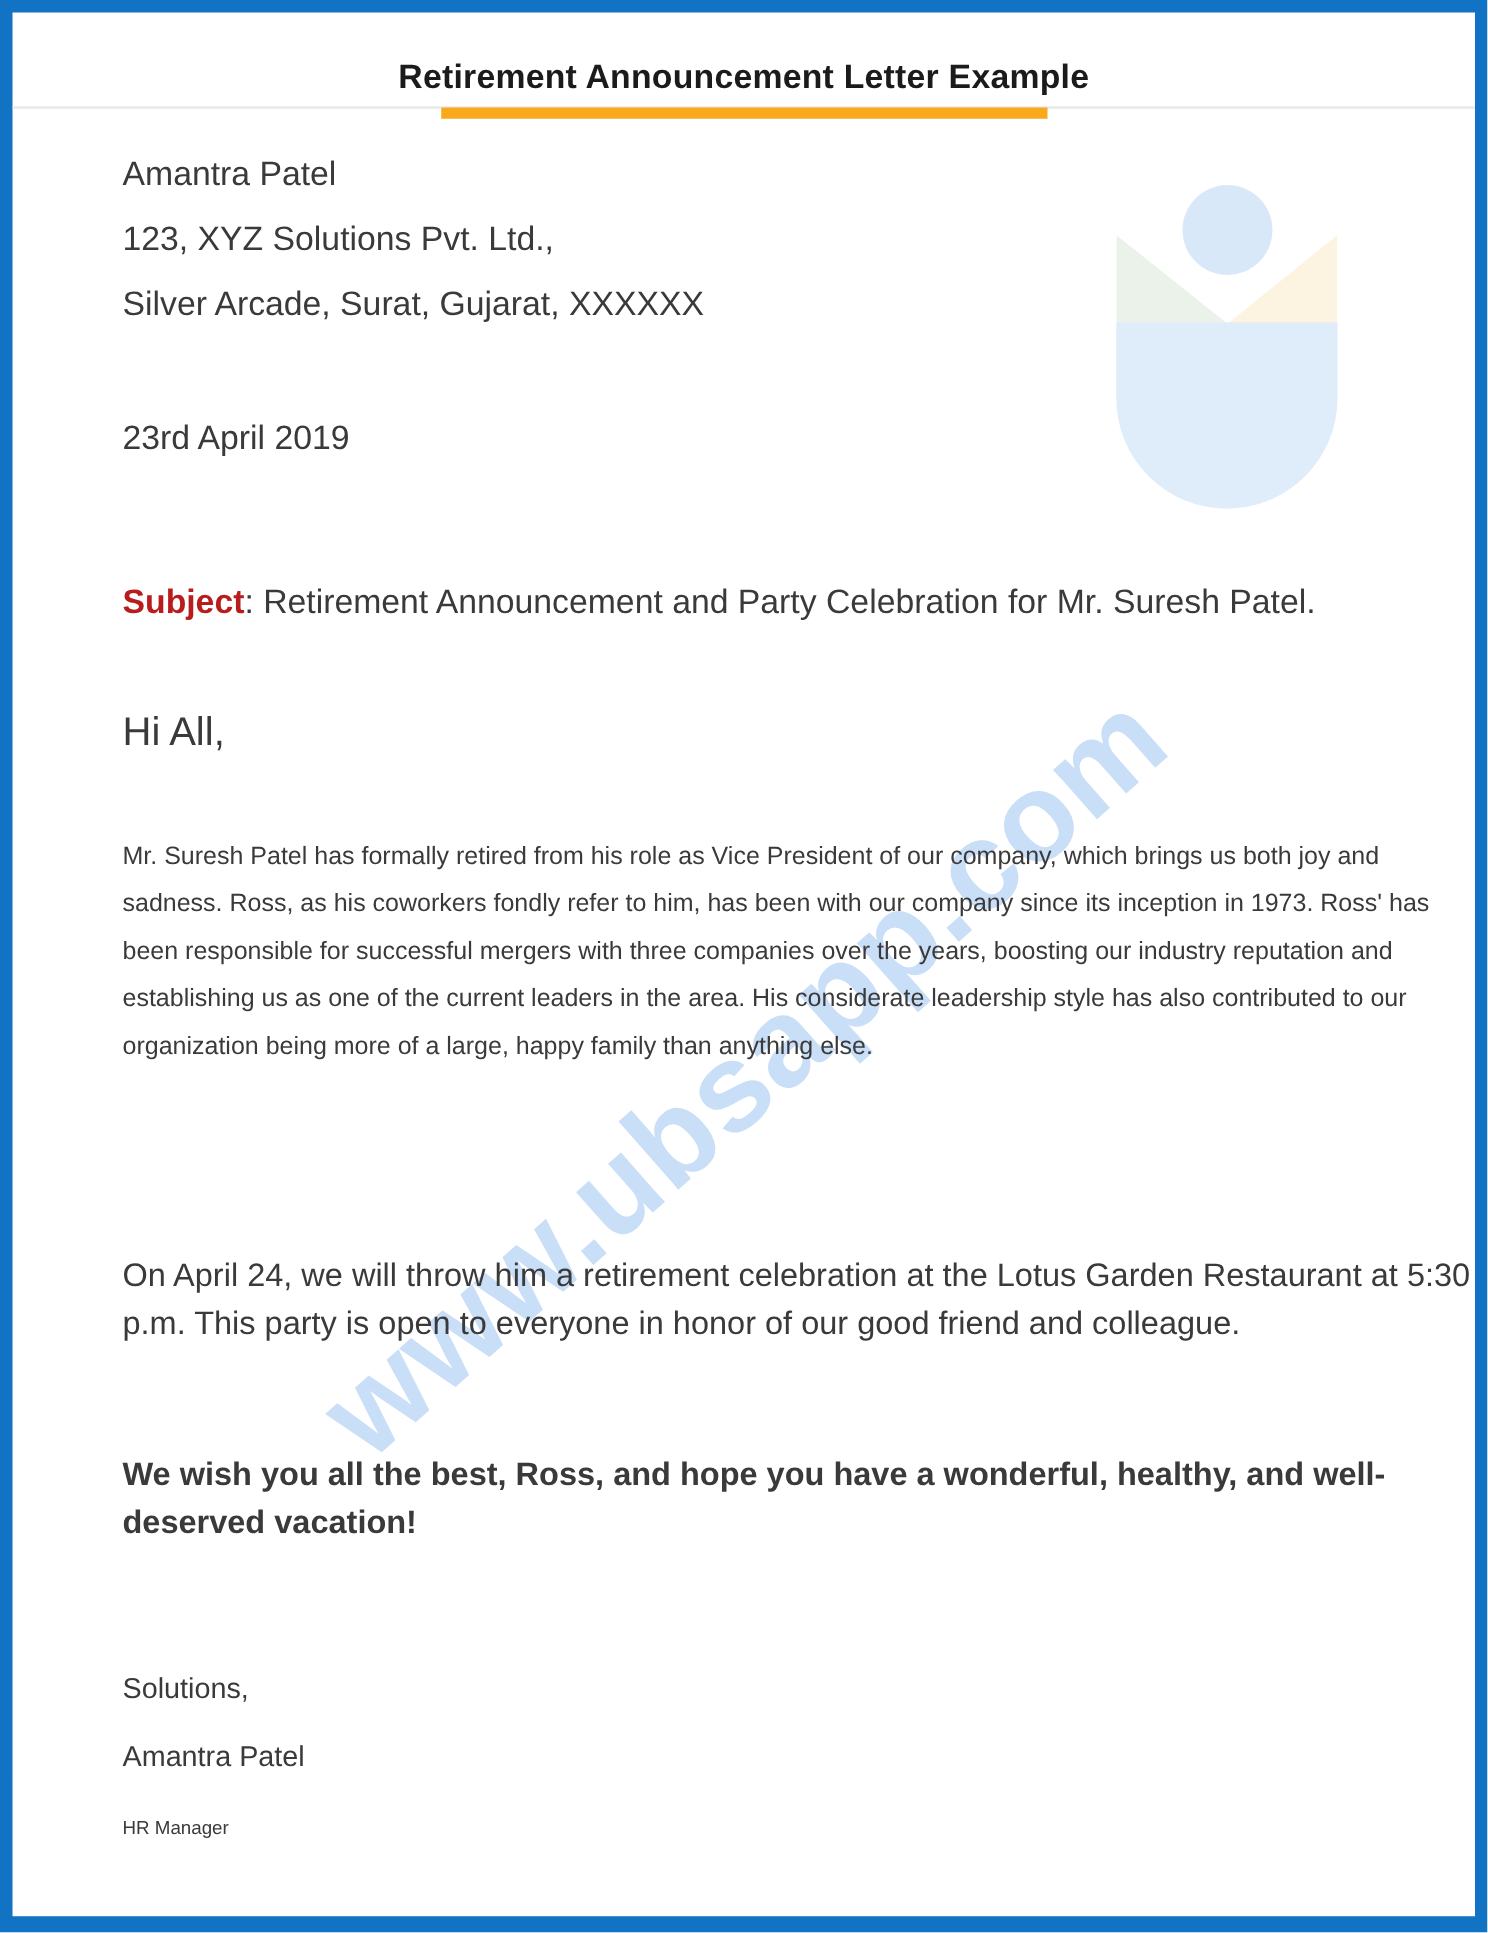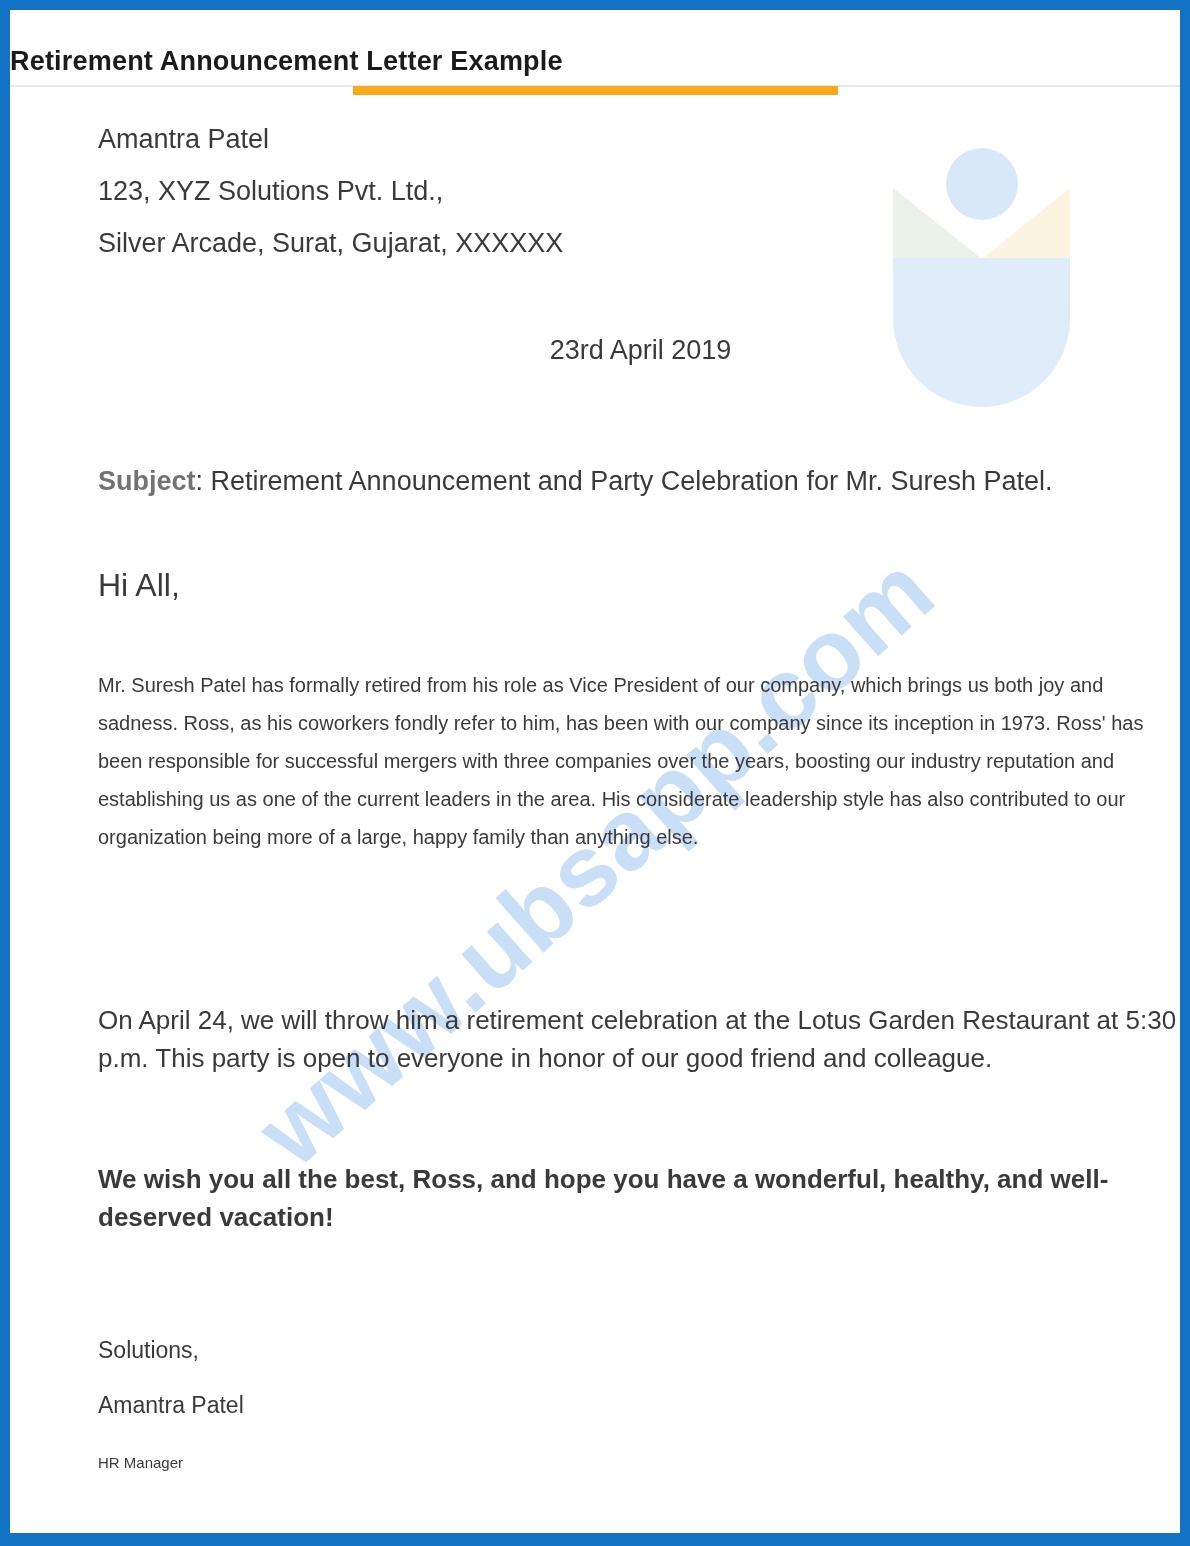--- a/index.html
+++ b/index.html
@@ -13,21 +13,21 @@
     background: #ffffff;
     border: 10px solid #1272C4;
     border-bottom-width: 13px;
     overflow: hidden;
   }
 
   
   .header-title {
     position: absolute;
     top: 36px; left: 0; width: 100%;
-    text-align: left;
+    text-align: center;
     font-size: 27px;
     font-weight: bold;
     color: #1b1b1b;
     letter-spacing: 0.2px;
     z-index: 3;
   }
   .header-divider {
     position: absolute;
     top: 75px; left: 0; right: 0;
     height: 2px;
@@ -99,23 +99,23 @@
   
   .block {
     position: absolute;
     left: 58px;
     width: 1085px;
     color: #3A3A3A;
     z-index: 1;
     margin-left: 30px;
   }
   .addr        { top: 103px;  font-size: 27px; line-height: 52px; }
-  .date        { top: 314px;  font-size: 27px; line-height: 52px; text-align: center; }
+  .date        { top: 314px;  font-size: 27px; line-height: 52px; }
   .subject     { top: 451px;  font-size: 27px; line-height: 40px; }
-  .subject .subject-label { font-weight: bold; color: #737373; }
+  .subject .subject-label { font-weight: bold; color: #b91c1c; }
   .salutation  { top: 555px;  font-size: 32px; line-height: 40px; }
   .para-1      { top: 656px;  font-size: 20px; line-height: 38px; }
   .para-2      { top: 991px;  font-size: 26px; line-height: 38px; }
   .para-3      { top: 1150px; font-size: 26px; line-height: 38px; font-weight: bold; }
   .closing     { top: 1325px; font-size: 23px; line-height: 30px; }
   .sig-name    { top: 1380px; font-size: 23px; line-height: 30px; }
   .sig-title   { top: 1438px; font-size: 15px; line-height: 30px; }
 </style>
 </head>
 <body>

